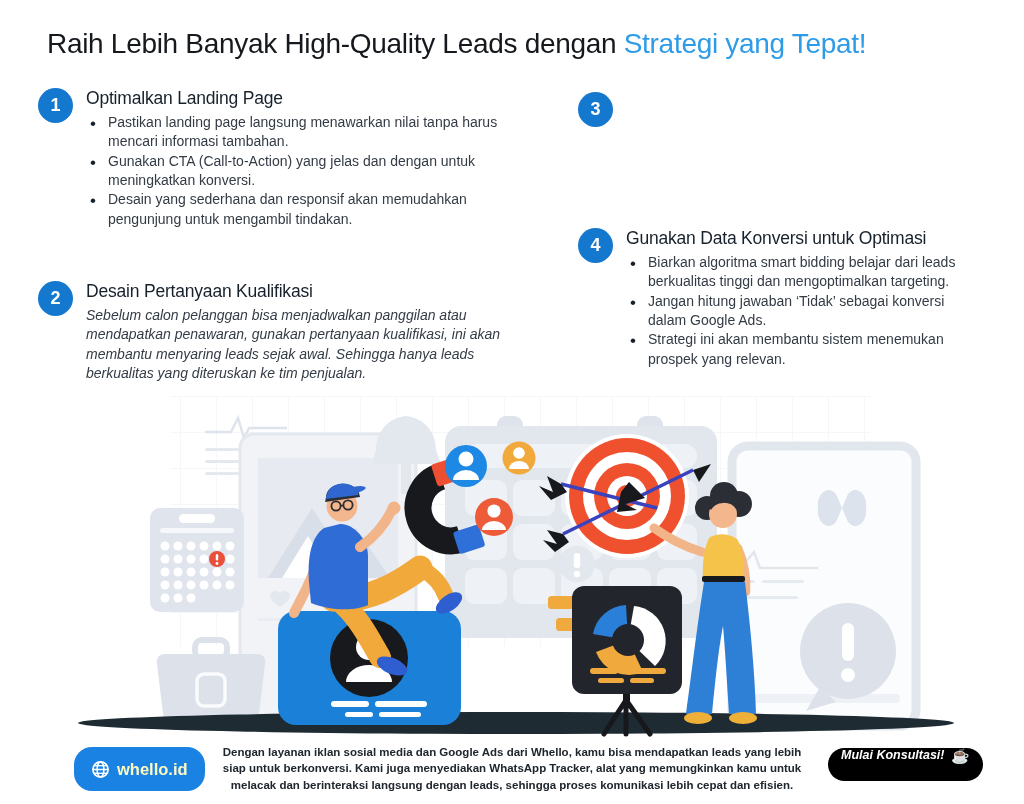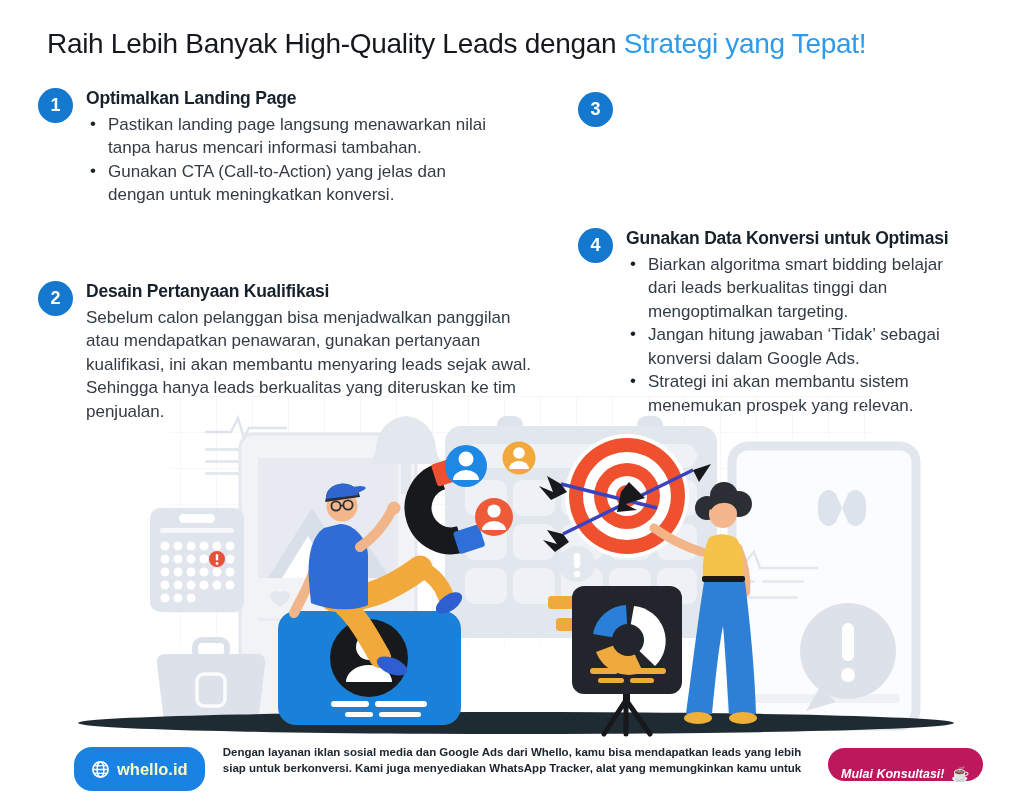--- a/index.html
+++ b/index.html
@@ -17,65 +17,66 @@
   .sec1 { left:38px;  top:88px;  width:505px; }
   .sec2 { left:38px;  top:281px; width:515px; }
   .sec3 { left:578px; top:92px;  width:405px; }
   .sec4 { left:578px; top:228px; width:405px; }
   .badge {
     position:absolute; left:0; top:0; width:35px; height:35px; border-radius:50%;
     background:#1478cf; color:#fff; font-weight:700; font-size:18px;
     display:flex; align-items:center; justify-content:center;
   }
   .sec-body { margin-left:48px; }
-  .sec-heading { font-size:17.5px; font-weight:700; color:#17212b; letter-spacing:-0.2px; }
-  .sec-text { margin-top:4px; font-size:17px; color:#333b45; line-height:1.38; }
+  .sec-heading { font-size:17.5px; font-weight:400; color:#17212b; letter-spacing:-0.2px; }
+  .sec-text { margin-top:4px; font-size:14px; color:#333b45; line-height:1.38; }
   .sec1 .sec-text { max-width:420px; }
-  .sec2 .sec-text { max-width:452px; }
+  .sec2 .sec-text { max-width:452px;font-style:italic; }
   .sec3 .sec-text { max-width:348px; }
   .sec4 .sec-text { max-width:330px; }
   ul.bullets { list-style:none; }
   ul.bullets li { position:relative; padding-left:22px; }
   ul.bullets li::before { content:"•"; position:absolute; left:4px; top:-1px; font-size:17px; color:#17212b; }
   
   .illo { position:absolute; left:0; top:396px; width:1024px; height:345px; }
   
   .footer { position:absolute; left:0; top:738px; width:1024px; height:66px; }
   .brand-pill {
     position:absolute; left:74px; top:9px; height:44px; padding:0 17px;
     background:#1a82e2; border-radius:18px; display:flex; align-items:center; gap:7px;
     color:#fef9c3; font-size:16.5px; font-weight:700; cursor:pointer;
   }
   .footer-text {
     position:absolute; left:212px; top:6px; width:600px; text-align:center;
     font-size:11.5px; font-weight:700; color:#20262d; line-height:1.42;
   }
   .cta-btn {
     position:absolute; left:828px; top:10px; height:33px; padding:0 13px;
-    background:#be185d; border-radius:17px; border:none; display:flex; align-items:flex-end; gap:7px;
+    background:#000000; border-radius:17px; border:none; display:flex; align-items:flex-start; gap:7px;
     color:#fff; font-size:12.5px; font-weight:700; font-style:italic; cursor:pointer;
   }
   .cta-btn .cup { font-style:normal; font-size:15px; line-height:1; }
 </style>
 </head>
 <body>
 
 <div class="page">
 
   <div class="title">
     <span>Raih Lebih Banyak High-Quality Leads dengan</span><span class="accent"> Strategi yang Tepat!</span>
   </div>
 
   <div class="section sec1">
     <div class="badge">1</div>
     <div class="sec-body">
       <div class="sec-heading">Optimalkan Landing Page</div>
       <ul class="bullets sec-text">
         <li>Pastikan landing page langsung menawarkan nilai tanpa harus mencari informasi tambahan.</li>
         <li>Gunakan CTA (Call-to-Action) yang jelas dan dengan untuk meningkatkan konversi.</li>
+        <li>Desain yang sederhana dan responsif akan memudahkan pengunjung untuk mengambil tindakan.</li>
       </ul>
     </div>
   </div>
 
   <div class="section sec2">
     <div class="badge">2</div>
     <div class="sec-body">
       <div class="sec-heading">Desain Pertanyaan Kualifikasi</div>
       <p class="sec-text">Sebelum calon pelanggan bisa menjadwalkan panggilan atau mendapatkan penawaran, gunakan pertanyaan kualifikasi, ini akan membantu menyaring leads sejak awal. Sehingga hanya leads berkualitas yang diteruskan ke tim penjualan.</p>
     </div>
@@ -345,20 +346,21 @@
         <ellipse cx="10" cy="10" rx="3.6" ry="8" fill="none" stroke="#ffffff" stroke-width="1.6"></ellipse>
         <line x1="2" y1="10" x2="18" y2="10" stroke="#ffffff" stroke-width="1.6"></line>
         <line x1="3.2" y1="6" x2="16.8" y2="6" stroke="#ffffff" stroke-width="1.4"></line>
         <line x1="3.2" y1="14" x2="16.8" y2="14" stroke="#ffffff" stroke-width="1.4"></line>
       </svg>
       <span>whello.id</span>
     </div>
     <div class="footer-text">
       <div>Dengan layanan iklan sosial media dan Google Ads dari Whello, kamu bisa mendapatkan leads yang lebih</div>
       <div>siap untuk berkonversi. Kami juga menyediakan WhatsApp Tracker, alat yang memungkinkan kamu untuk</div>
+      <div>melacak dan berinteraksi langsung dengan leads, sehingga proses komunikasi lebih cepat dan efisien.</div>
     </div>
     <button class="cta-btn">
       <span>Mulai Konsultasi!</span>
       <span class="cup">☕</span>
     </button>
   </div>
 
 </div>
 
 </body></html>

